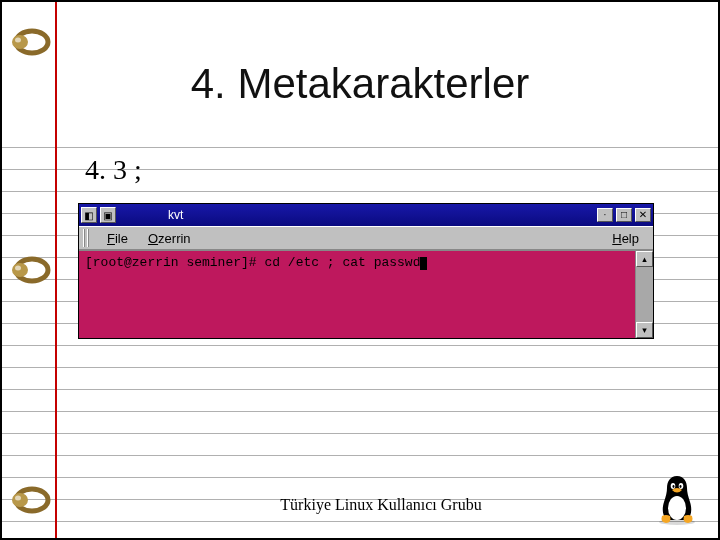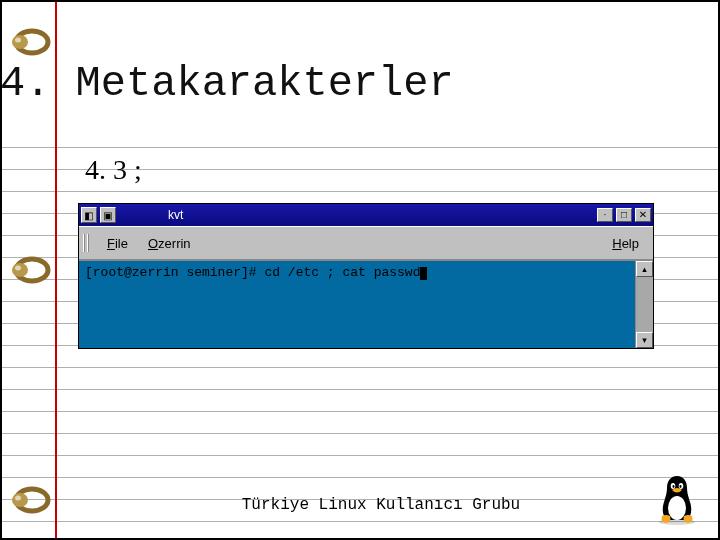--- a/index.html
+++ b/index.html
@@ -47,23 +47,24 @@
   }
   .hole svg { width: 50px; height: 40px; }
   .hole.h1 { top: 22px; }
   .hole.h2 { top: 250px; }
   .hole.h3 { top: 480px; }
   .title {
     position: absolute;
     top: 60px;
     left: 0;
     right: 0;
+    text-align: center;
     font-size: 42px;
     color: #111;
-    font-family: Liberation Mono, monospace;
+    font-family: Liberation Sans, sans-serif;
   }
   .subtitle {
     position: absolute;
     top: 146px;
     left: 85px;
     font-size: 28px;
     color: #000;
     font-family: 'Times New Roman', serif;
     margin-top: 8px;
   }
@@ -124,21 +125,21 @@
     border-right-color: #555;
     border-bottom-color: #555;
     display: flex;
     align-items: center;
     justify-content: center;
     font-size: 10px;
     color: #000;
     line-height: 1;
   }
   .menubar {
-    height: 34px;
+    height: 24px;
     background: #c0c0c0;
     border-bottom: 1px solid #888;
     border-top: 1px solid #fff;
     display: flex;
     align-items: center;
     font-family: Arial, sans-serif;
     font-size: 13px;
     padding: 0 4px;
   }
   .menubar .menu-left { display: flex; gap: 0; }
@@ -151,21 +152,21 @@
   .menubar .grip {
     width: 8px;
     height: 18px;
     margin-right: 6px;
     background: repeating-linear-gradient(
       to right,
       #fff 0, #fff 1px, #888 1px, #888 2px, transparent 2px, transparent 4px
     );
   }
   .terminal-body {
-    background: #0369a1;
+    background: #be185d;
     height: 88px;
     border-top: 1px solid #888;
     display: flex;
   }
   .terminal-text {
     flex: 1;
     padding: 4px 6px;
     font-family: 'Courier New', monospace;
     font-size: 13px;
     color: #000;
@@ -197,21 +198,21 @@
     background: #000;
     vertical-align: text-bottom;
   }
   .footer {
     position: absolute;
     bottom: 26px;
     left: 0;
     right: 0;
     text-align: center;
     font-size: 16px;
-    font-family: Liberation Mono, monospace;
+    font-family: Liberation Serif, serif;
     color: #000;
     margin-left: 42px;
   }
   .tux {
     position: absolute;
     right: 20px;
     bottom: 14px;
     width: 46px;
     height: 54px;
   }

